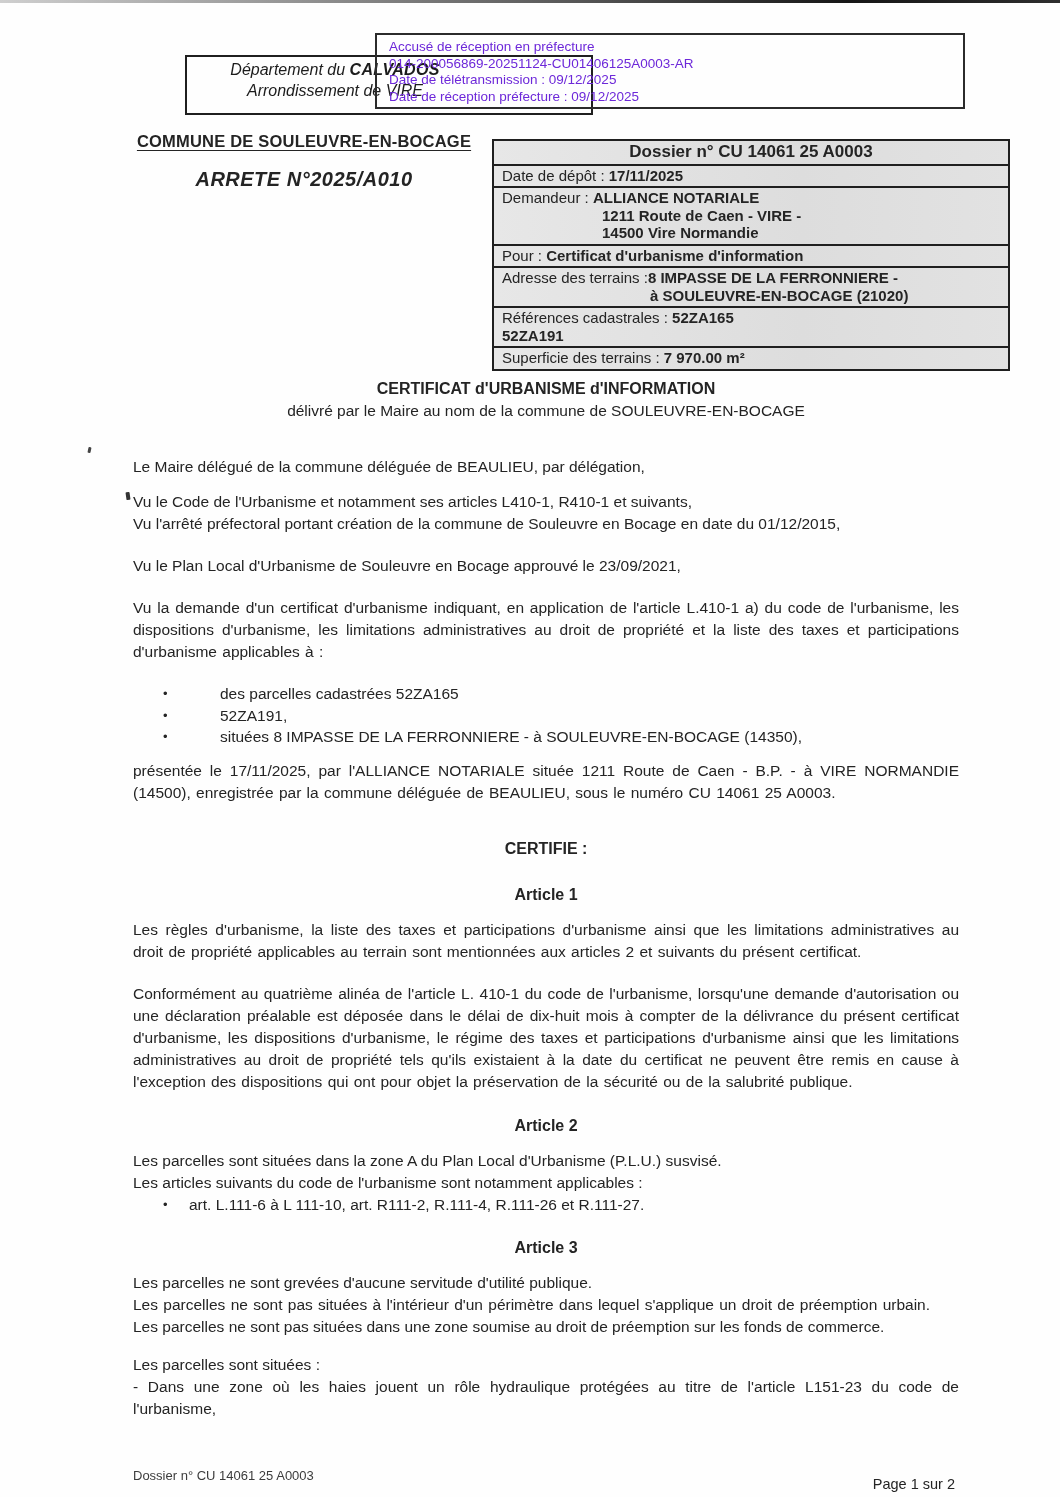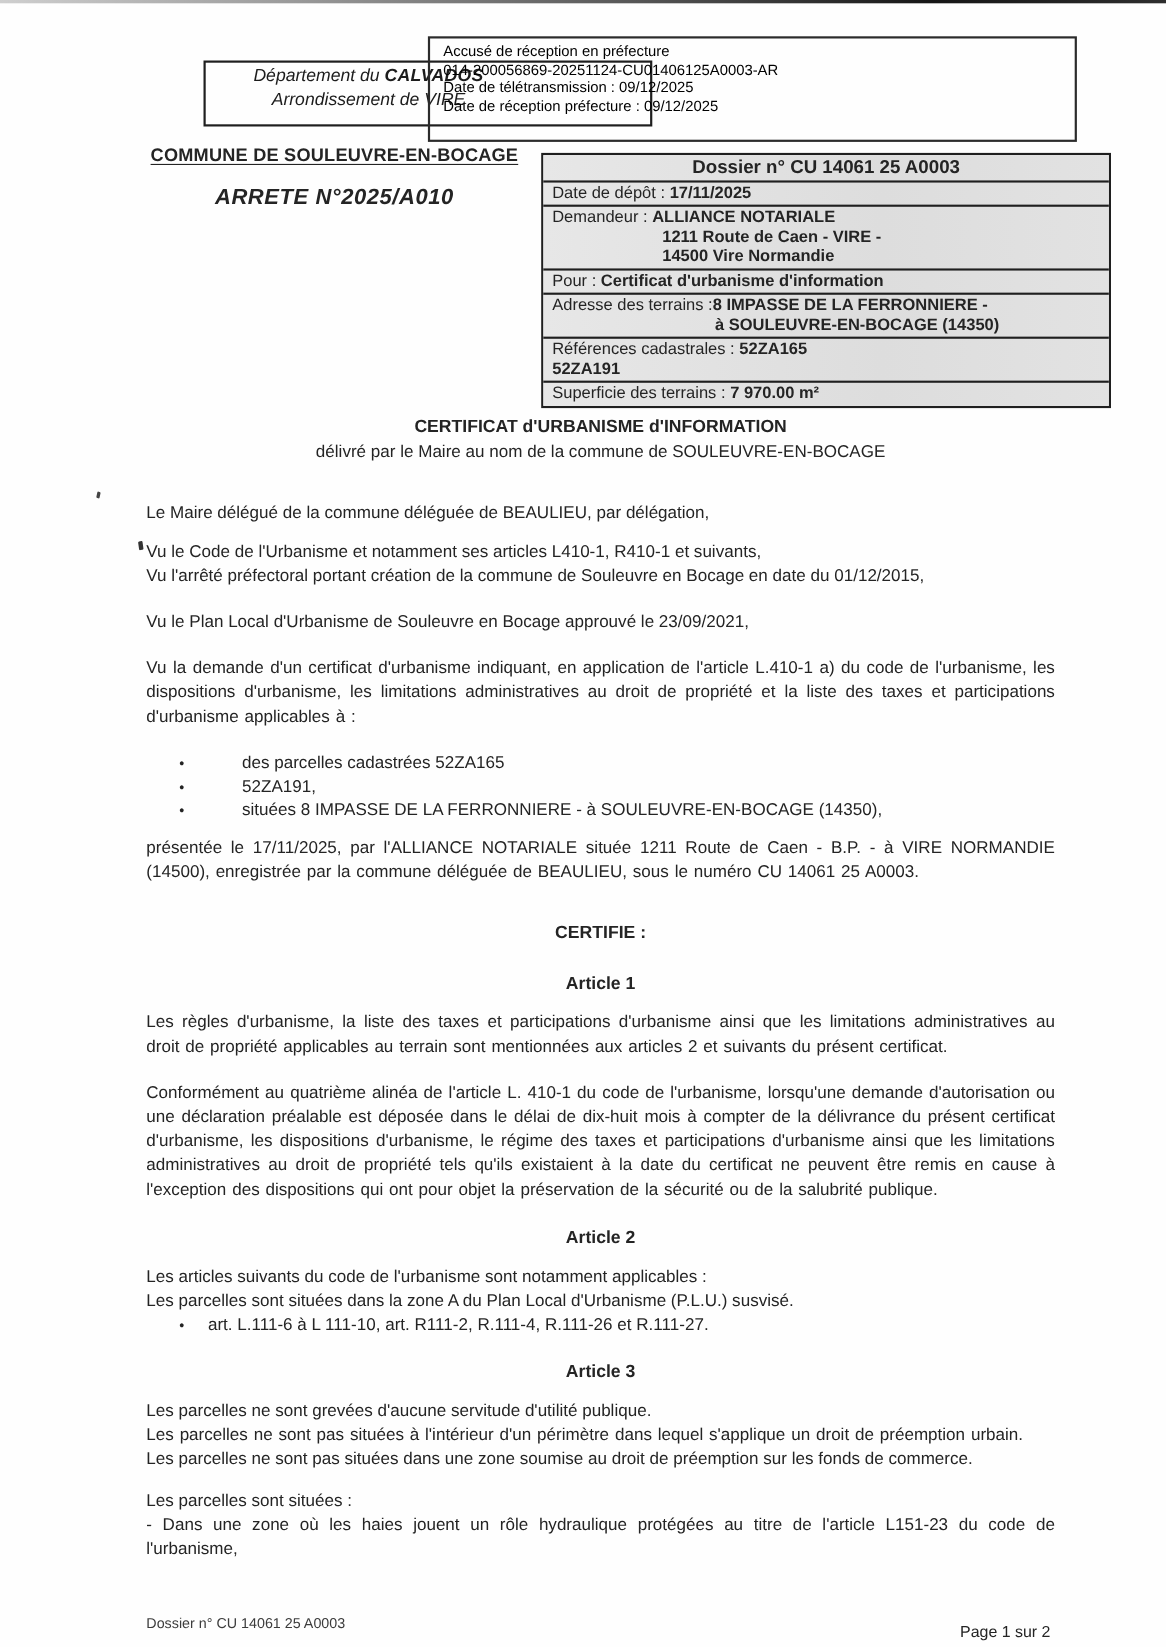--- a/index.html
+++ b/index.html
@@ -24,23 +24,23 @@
     border:2px solid #1f1f1f;box-sizing:border-box;
   }
   .dept-text{
     position:absolute;left:8px;top:2px;width:280px;text-align:center;
     font-size:16px;line-height:21px;color:#1c1c1c;white-space:nowrap;font-style:italic;
   }
   .dept-text b{font-weight:700;letter-spacing:.3px;}
 
   
   .stamp-box{
-    position:absolute;left:389px;top:33px;width:590px;height:96px;
+    position:absolute;left:375px;top:33px;width:590px;height:76px;
     border:2px solid #2b2b2b;box-sizing:border-box;
-    font-size:13.5px;line-height:16.5px;color:#000000;
+    font-size:13.5px;line-height:16.5px;color:#6d28d9;
     padding:4px 0 0 12px;
   }
 
   
   .header-left{position:absolute;left:118px;top:132px;width:372px;text-align:center;}
   .republique{font-size:16px;letter-spacing:.6px;margin-bottom:18px;}
   .commune{font-size:16.5px;font-weight:700;letter-spacing:.2px;
     text-decoration:underline;text-underline-offset:3px;margin-bottom:17px;}
   .commune-deleguee{font-size:16px;font-weight:700;font-style:italic;margin-bottom:7px;}
   .arrete{font-size:20px;font-weight:700;font-style:italic;letter-spacing:.5px;}
@@ -120,21 +120,21 @@
     <div class="dt-row dt-header">Dossier n° CU 14061 25 A0003</div>
     <div class="dt-row"><span class="lbl">Date de dépôt : </span><span class="val">17/11/2025</span></div>
     <div class="dt-row">
       <div><span class="lbl">Demandeur : </span><span class="val">ALLIANCE NOTARIALE</span></div>
       <div class="indent-demandeur val">1211 Route de Caen - VIRE -</div>
       <div class="indent-demandeur val">14500 Vire Normandie</div>
     </div>
     <div class="dt-row"><span class="lbl">Pour : </span><span class="val">Certificat d'urbanisme d'information</span></div>
     <div class="dt-row">
       <div><span class="lbl">Adresse des terrains :</span><span class="val">8 IMPASSE DE LA FERRONNIERE -</span></div>
-      <div class="indent-adresse val">à SOULEUVRE-EN-BOCAGE (14350)</div>
+      <div class="indent-adresse val">à SOULEUVRE-EN-BOCAGE (21020)</div>
     </div>
     <div class="dt-row">
       <div><span class="lbl">Références cadastrales : </span><span class="val">52ZA165</span></div>
       <div class="val">52ZA191</div>
     </div>
     <div class="dt-row"><span class="lbl">Superficie des terrains : </span><span class="val">7 970.00 m²</span></div>
   </div>
 
   <div class="content">
     <div class="doc-title">CERTIFICAT d'URBANISME d'INFORMATION</div>
@@ -168,22 +168,22 @@
 
     <p class="jpara">présentée le 17/11/2025, par l'ALLIANCE NOTARIALE située 1211 Route de Caen - B.P.  -  à VIRE NORMANDIE (14500), enregistrée par la commune déléguée de BEAULIEU, sous le numéro CU 14061 25 A0003.</p>
 
     <div class="certifie">CERTIFIE :</div>
 
     <div class="article-heading">Article 1</div>
     <p class="jpara">Les règles d'urbanisme, la liste des taxes et participations d'urbanisme ainsi que les limitations administratives au droit de propriété applicables au terrain sont mentionnées aux articles 2 et suivants du présent certificat.</p>
     <p class="jpara">Conformément au quatrième alinéa de l'article L. 410-1 du code de l'urbanisme, lorsqu'une demande d'autorisation ou une déclaration préalable est déposée dans le délai de dix-huit mois à compter de la délivrance du présent certificat d'urbanisme, les dispositions d'urbanisme, le régime des taxes et participations d'urbanisme ainsi que les limitations administratives au droit de propriété tels qu'ils existaient à la date du certificat ne peuvent être remis en cause à l'exception des dispositions qui ont pour objet la préservation de la sécurité ou de la salubrité publique.</p>
 
     <div class="article-heading">Article 2</div>
+    <div>Les parcelles sont situées dans la zone A du Plan Local d'Urbanisme (P.L.U.) susvisé.</div>
     <div>Les articles suivants du code de l'urbanisme sont notamment applicables :</div>
-    <div>Les parcelles sont situées dans la zone A du Plan Local d'Urbanisme (P.L.U.) susvisé.</div>
     <div class="bullet-row tight">
         <span class="bullet-dot">•</span>
         <span>art. L.111-6 à L 111-10, art. R111-2, R.111-4, R.111-26 et R.111-27.</span>
       </div>
 
     <div class="article-heading">Article 3</div>
     <div>Les parcelles ne sont grevées d'aucune servitude d'utilité publique.</div>
     <div class="jpara nopad">Les parcelles ne sont pas situées à l'intérieur d'un périmètre dans lequel s'applique un droit de préemption urbain.</div>
     <div>Les parcelles ne sont pas situées dans une zone soumise au droit de préemption sur les fonds de commerce.</div>
     <div class="gap-md"></div>

